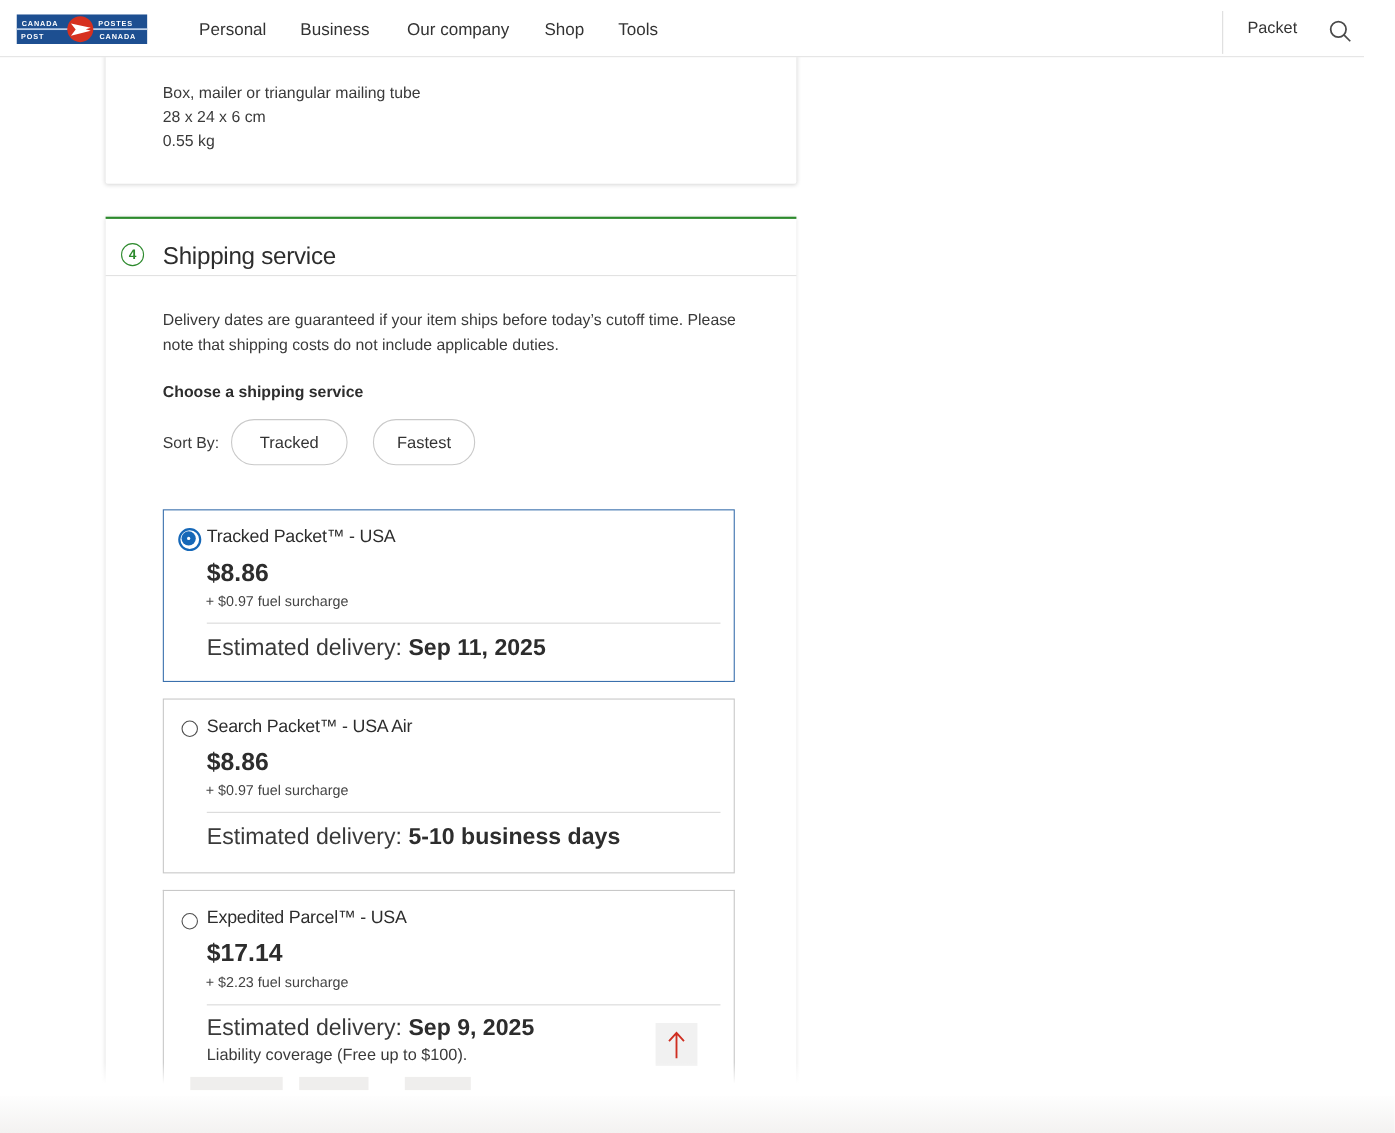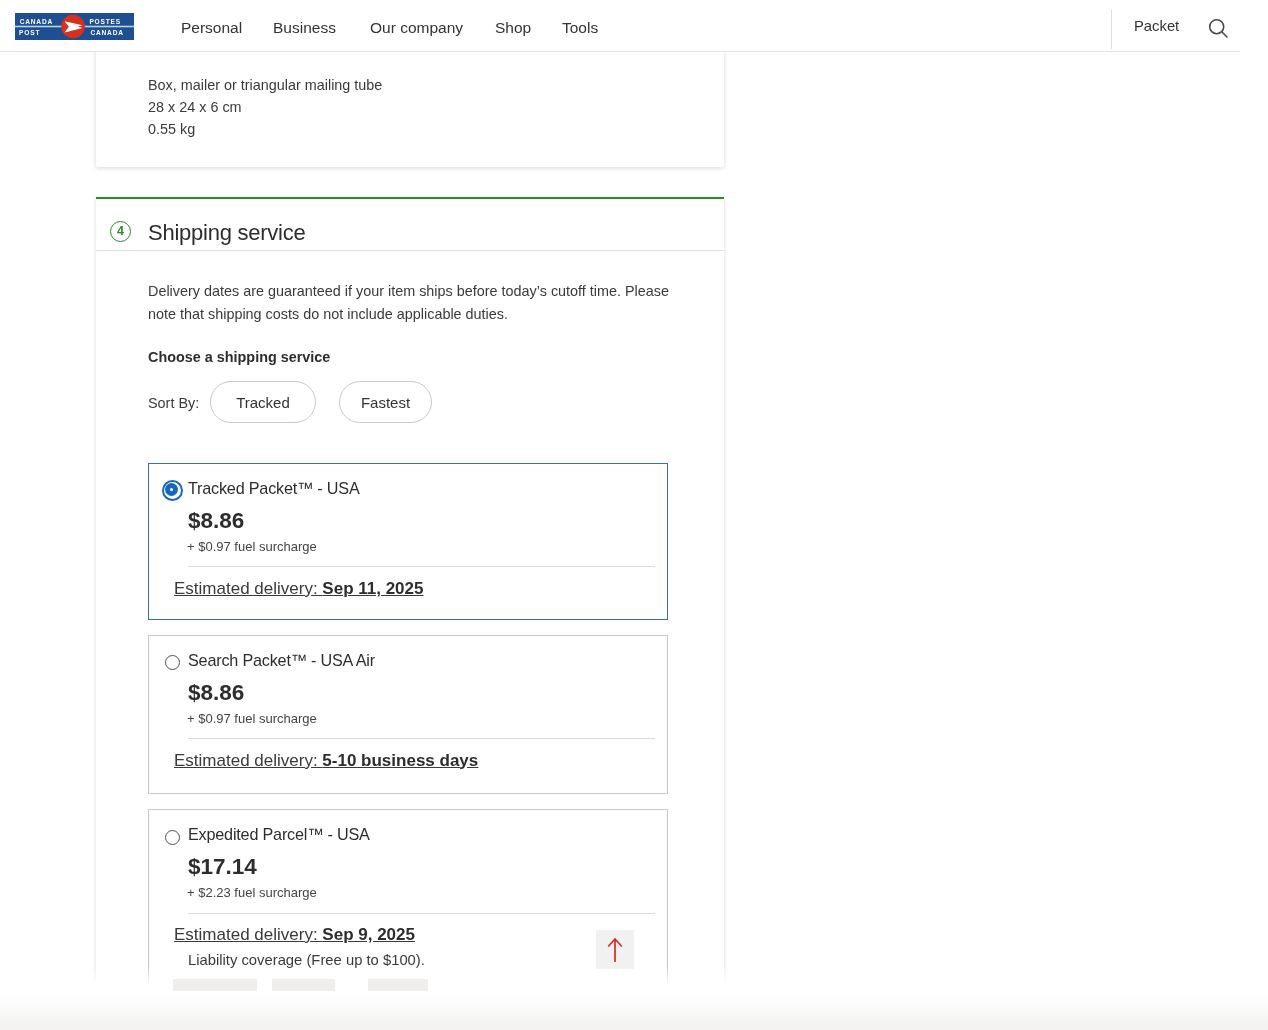--- a/index.html
+++ b/index.html
@@ -52,21 +52,21 @@
   .radio-s { position:absolute; left:12.5px; top:16px; width:21px; height:21px;
     border:2.5px solid #1668b8; border-radius:50%; }
   .radio-s::after { content:""; position:absolute; left:1.5px; top:1.5px;
     width:13px; height:13px; background:#1668b8; border-radius:50%; }
   .radio-s::before { content:""; position:absolute; left:6.5px; top:6.5px;
     width:3px; height:3px; background:#fff; border-radius:50%; z-index:2; }
   .opt-title { position:absolute; left:39px; top:15px; font-size:16.2px; letter-spacing:-0.2px; color:#2d2d2d; }
   .opt-price { position:absolute; left:39px; top:44px; font-size:22.5px; font-weight:bold; color:#2d2d2d; }
   .opt-sur { position:absolute; left:38px; top:75px; font-size:13px; color:#444; }
   .opt-div { position:absolute; left:38.5px; top:102.5px; width:467px; height:1px; background:#d9d9d9; }
-  .opt-est { position:absolute; left:25px; top:114px; font-size:17px; color:#3a3a3a; line-height:22px;text-decoration:underline; }
+  .opt-est { position:absolute; left:39px; top:114px; font-size:21px; color:#3a3a3a; line-height:22px; }
   .opt-est b { color:#2d2d2d; }
   .opt-liab { position:absolute; left:39px; top:139px; font-size:14.8px; color:#3a3a3a; line-height:22px; }
 
   
   .btt { position:absolute; left:596px; top:930px; width:38px; height:39px;
     background:#f1f1f1; display:flex; align-items:center; justify-content:center; }
 
   
   .fade1 { position:absolute; left:0; top:966px; width:1268px; height:32px;
     background:linear-gradient(rgba(255,255,255,0), #fff 60%); }

